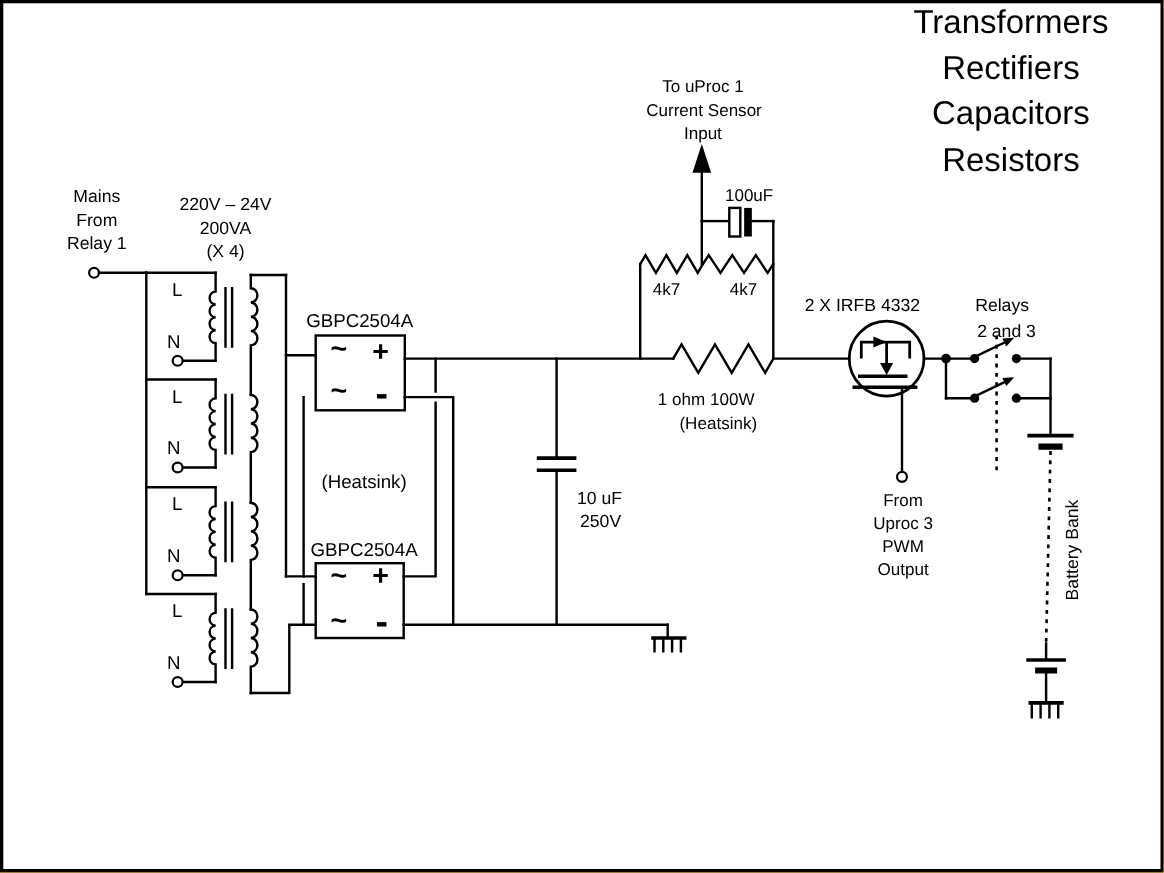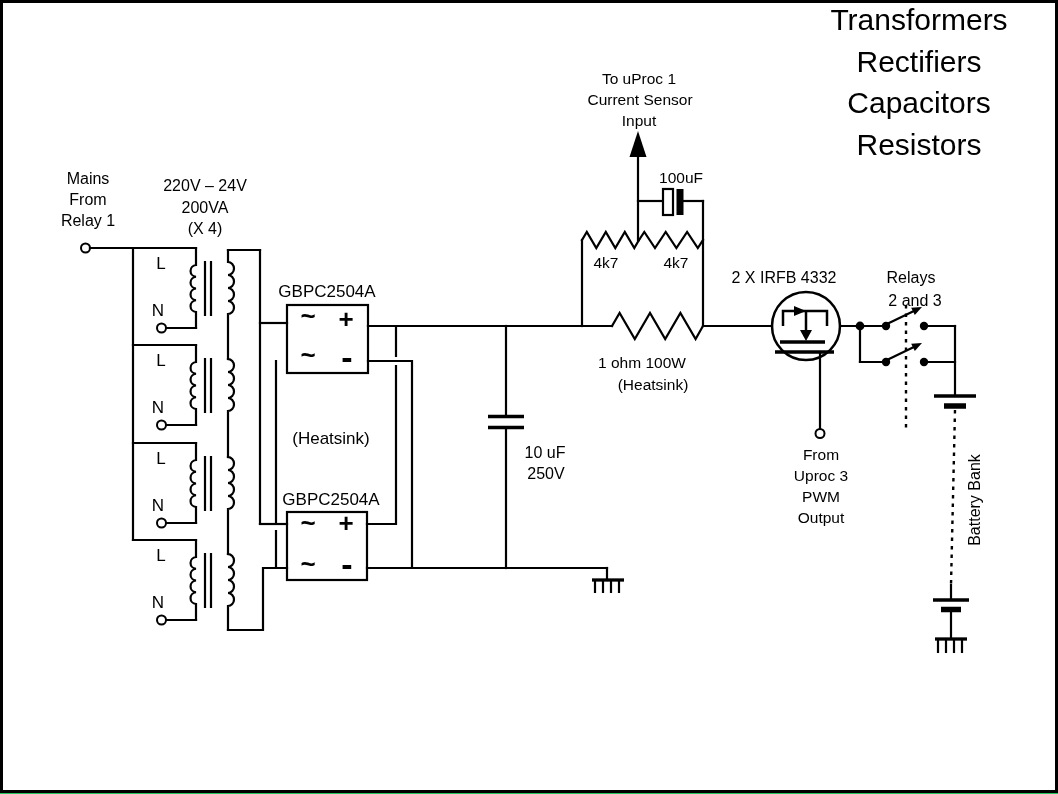--- a/index.html
+++ b/index.html
@@ -1,16 +1,16 @@
 <!DOCTYPE html>
 <html><head>
 <meta charset="utf-8">
 <style>
   html,body{margin:0;padding:0;background:#ffffff;}
-  #canvas{width:1058px;height:794px;position:relative;background:#22c55e;}
+  #canvas{width:1058px;height:794px;position:relative;background:#eab308;}
   svg{display:block;}
   text{font-family:"Liberation Sans","DejaVu Sans",sans-serif;fill:#000;}
   .t-title{font-size:30px;}
   .t-label{font-size:15.5px;}
   .t-label16{font-size:16px;}
   .t-label17{font-size:17px;}
   .t-ln{font-size:17px;}
   .t-sym{font-size:26px;font-weight:bold;}
   .t-minus{font-size:34px;font-weight:bold;}
   .w{stroke:#000;stroke-width:2.2;fill:none;stroke-linecap:square;}

